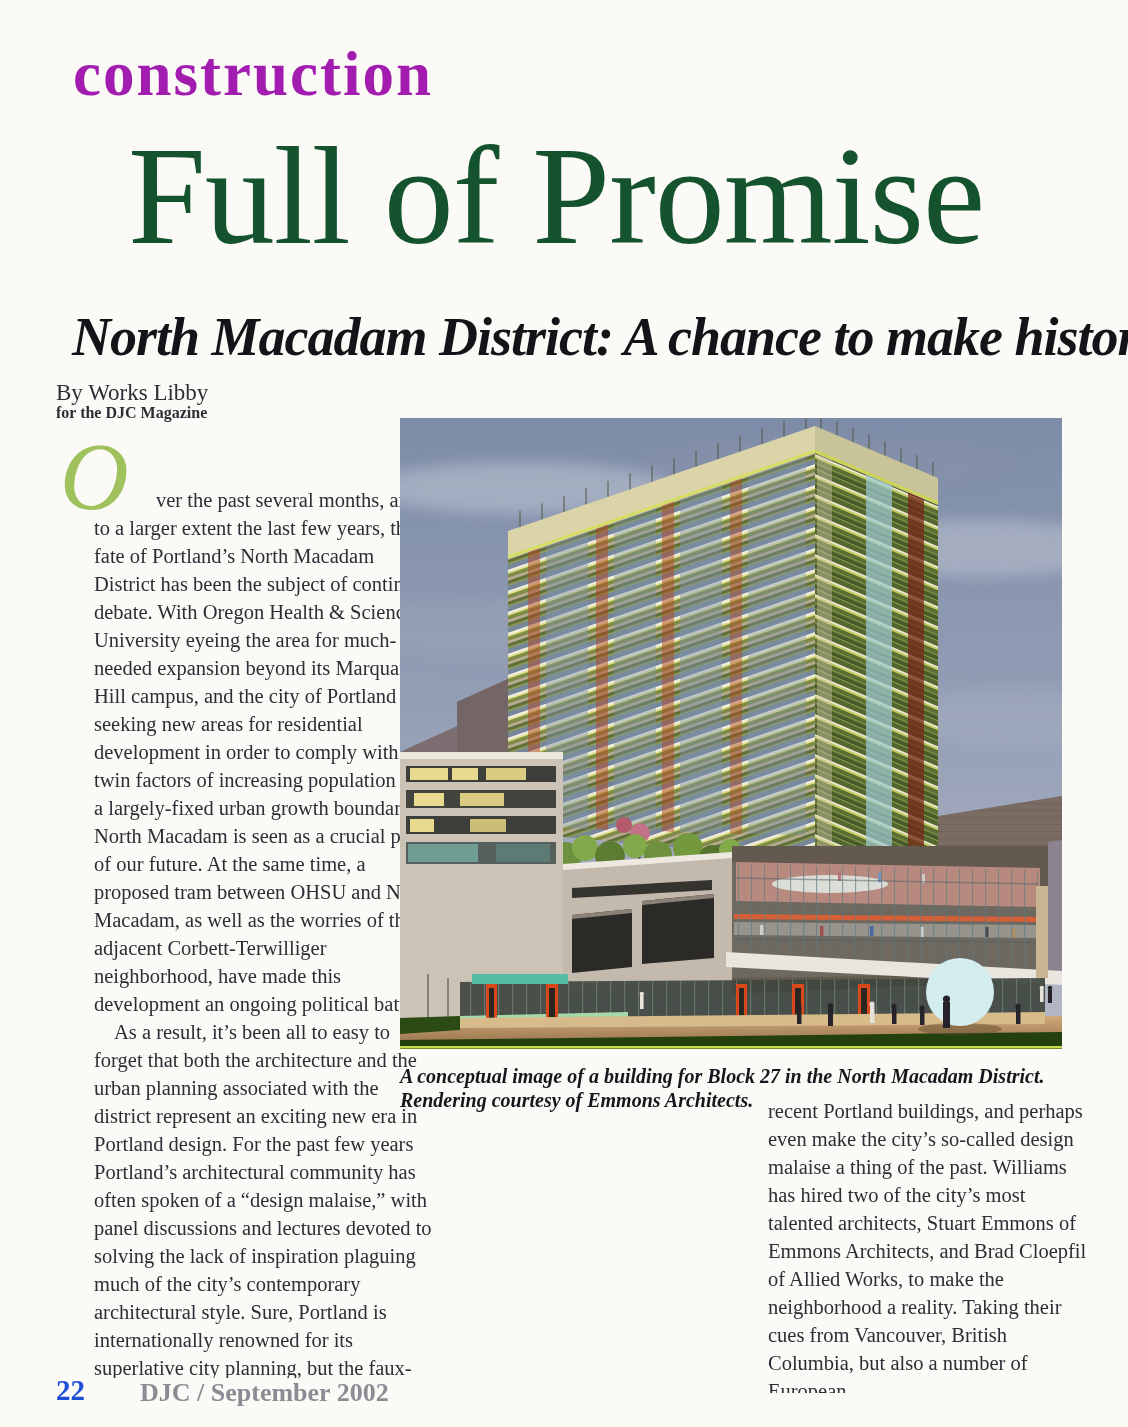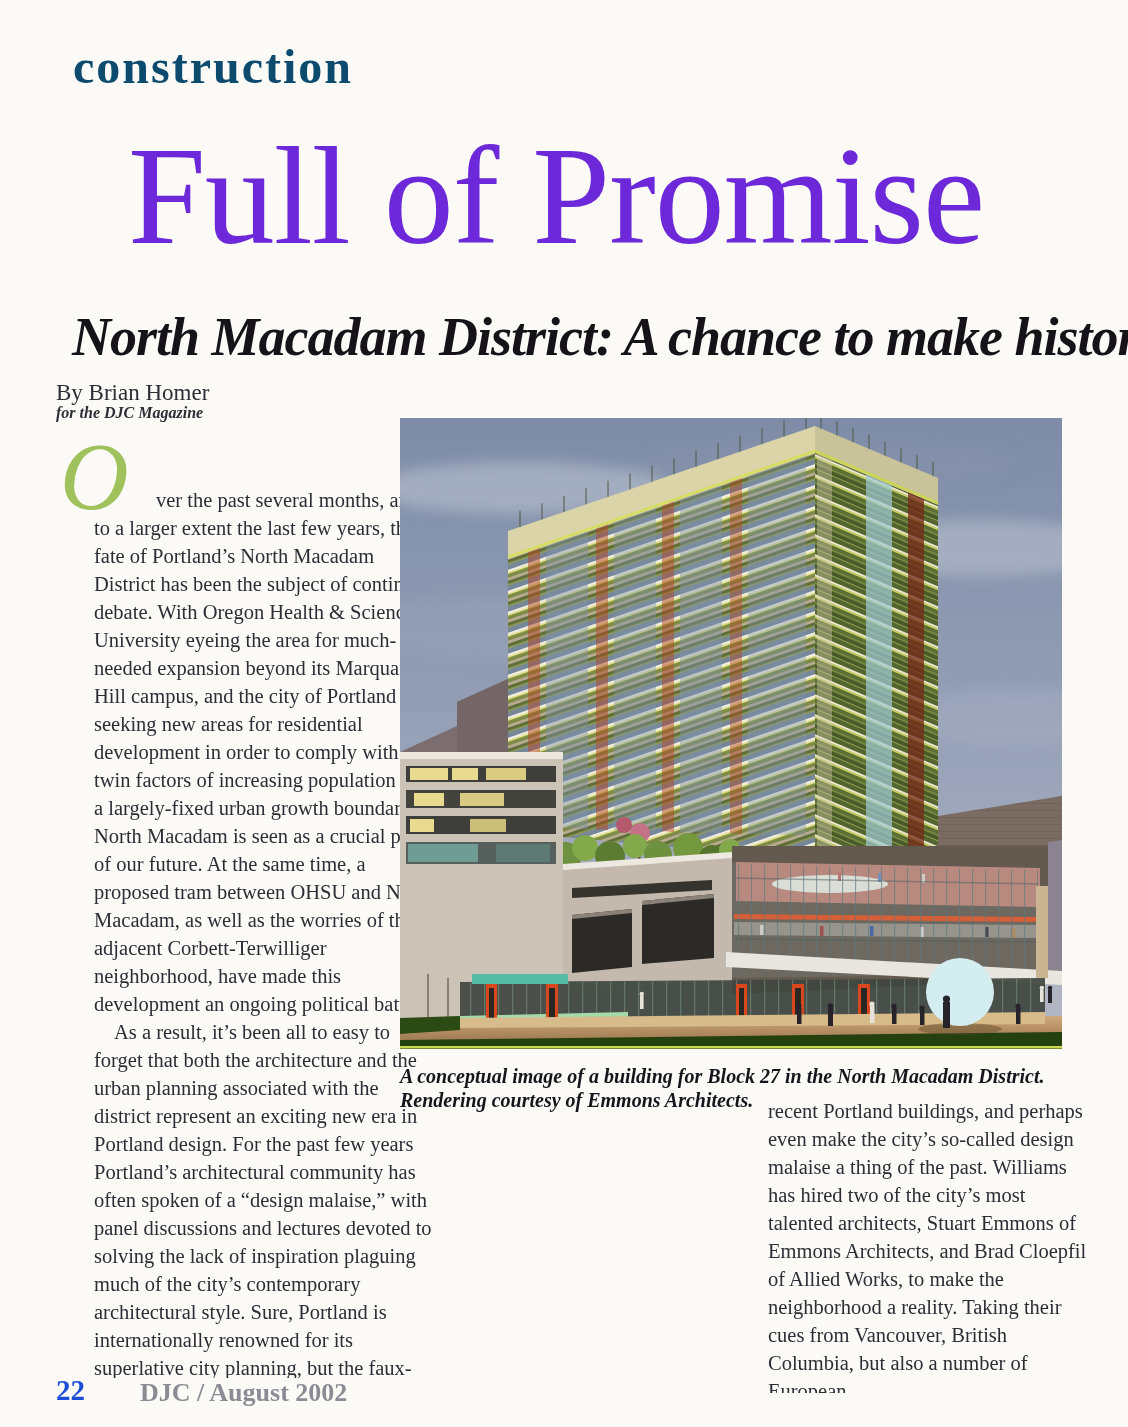--- a/index.html
+++ b/index.html
@@ -6,38 +6,38 @@
   body{
     width:1128px;height:1427px;
     background:#fbfaf7;
     font-family:"Liberation Serif","DejaVu Serif",serif;
     position:relative;overflow:hidden;
     color:#2e2d35;
   }
   .abs{position:absolute;}
   .kicker{
     left:73px;top:43px;
-    font-size:48px;font-weight:bold;letter-spacing:2px;
-    color:#0c4a6e;line-height:1;
+    font-size:63px;font-weight:bold;letter-spacing:2px;
+    color:#a21caf;line-height:1;
   }
   .title{
     left:128px;top:126px;
     font-size:140px;line-height:1;
-    color:#6d28d9;letter-spacing:-1px;
+    color:#14532d;letter-spacing:-1px;
     white-space:nowrap;
   }
   .subtitle{
     left:72px;top:310px;
     font-size:54px;font-style:italic;font-weight:600;
     letter-spacing:-1px;line-height:1;color:#151318;
     white-space:nowrap;
   }
   .byline{left:56px;top:381px;line-height:1.05;}
   .byline .author{font-size:23px;}
-  .byline .affil{font-size:16px;font-style:italic;font-weight:600;}
+  .byline .affil{font-size:16px;font-weight:600;}
   .dropcap{
     left:60px;top:430px;
     font-size:95px;line-height:1;font-style:italic;
     color:#9fc25c;
   }
   .col{font-size:20.5px;line-height:28px;text-align:left;}
   .col p{margin:0;}
   .col p.indent{text-indent:20px;}
   .col1{left:62px;top:486px;width:342px;height:892px;overflow:hidden;margin-left:32px;}
   .col1 p.lead{text-indent:62px;}
@@ -54,21 +54,21 @@
   .footer-credit{left:140px;top:1380px;font-size:26px;font-weight:bold;color:#8b8b94;line-height:1;}
 </style>
 </head>
 <body>
 
 <div class="abs kicker">construction</div>
 <div class="abs title">Full of Promise</div>
 <div class="abs subtitle">North Macadam District: A chance to make history</div>
 
 <div class="abs byline">
-  <div class="author">By Brian Homer</div>
+  <div class="author">By Works Libby</div>
   <div class="affil">for the DJC Magazine</div>
 </div>
 
 <div class="abs dropcap">O</div>
 
 <div class="abs col col1">
   <p class="lead">ver the past several months, and to a larger extent the last few years, the fate of Portland’s North Macadam District has been the subject of continual debate. With Oregon Health &amp; Science University eyeing the area for much-needed expansion beyond its Marquam Hill campus, and the city of Portland seeking new areas for residential development in order to comply with the twin factors of increasing population and a largely-fixed urban growth boundary, North Macadam is seen as a crucial part of our future. At the same time, a proposed tram between OHSU and North Macadam, as well as the worries of the adjacent Corbett-Terwilliger neighborhood, have made this development an ongoing political battle.</p>
   <p class="indent">As a result, it’s been all to easy to forget that both the architecture and the urban planning associated with the district represent an exciting new era in Portland design. For the past few years Portland’s architectural community has often spoken of a “design malaise,” with panel discussions and lectures devoted to solving the lack of inspiration plaguing much of the city’s contemporary architectural style. Sure, Portland is internationally renowned for its superlative city planning, but the faux-</p>
 </div>
 
@@ -332,13 +332,13 @@
 <div class="abs caption">A conceptual image of a building for Block 27 in the North Macadam District. Rendering courtesy of Emmons Architects.</div>
 
 <div class="abs col col2">
 </div>
 
 <div class="abs col col3">
   <p>recent Portland buildings, and perhaps even make the city’s so-called design malaise a thing of the past. Williams has hired two of the city’s most talented architects, Stuart Emmons of Emmons Architects, and Brad Cloepfil of Allied Works, to make the neighborhood a reality. Taking their cues from Vancouver, British Columbia, but also a number of European</p>
 </div>
 
 <div class="abs footer-num">22</div>
-<div class="abs footer-credit">DJC / August 2002</div>
+<div class="abs footer-credit">DJC / September 2002</div>
 
 </body></html>

